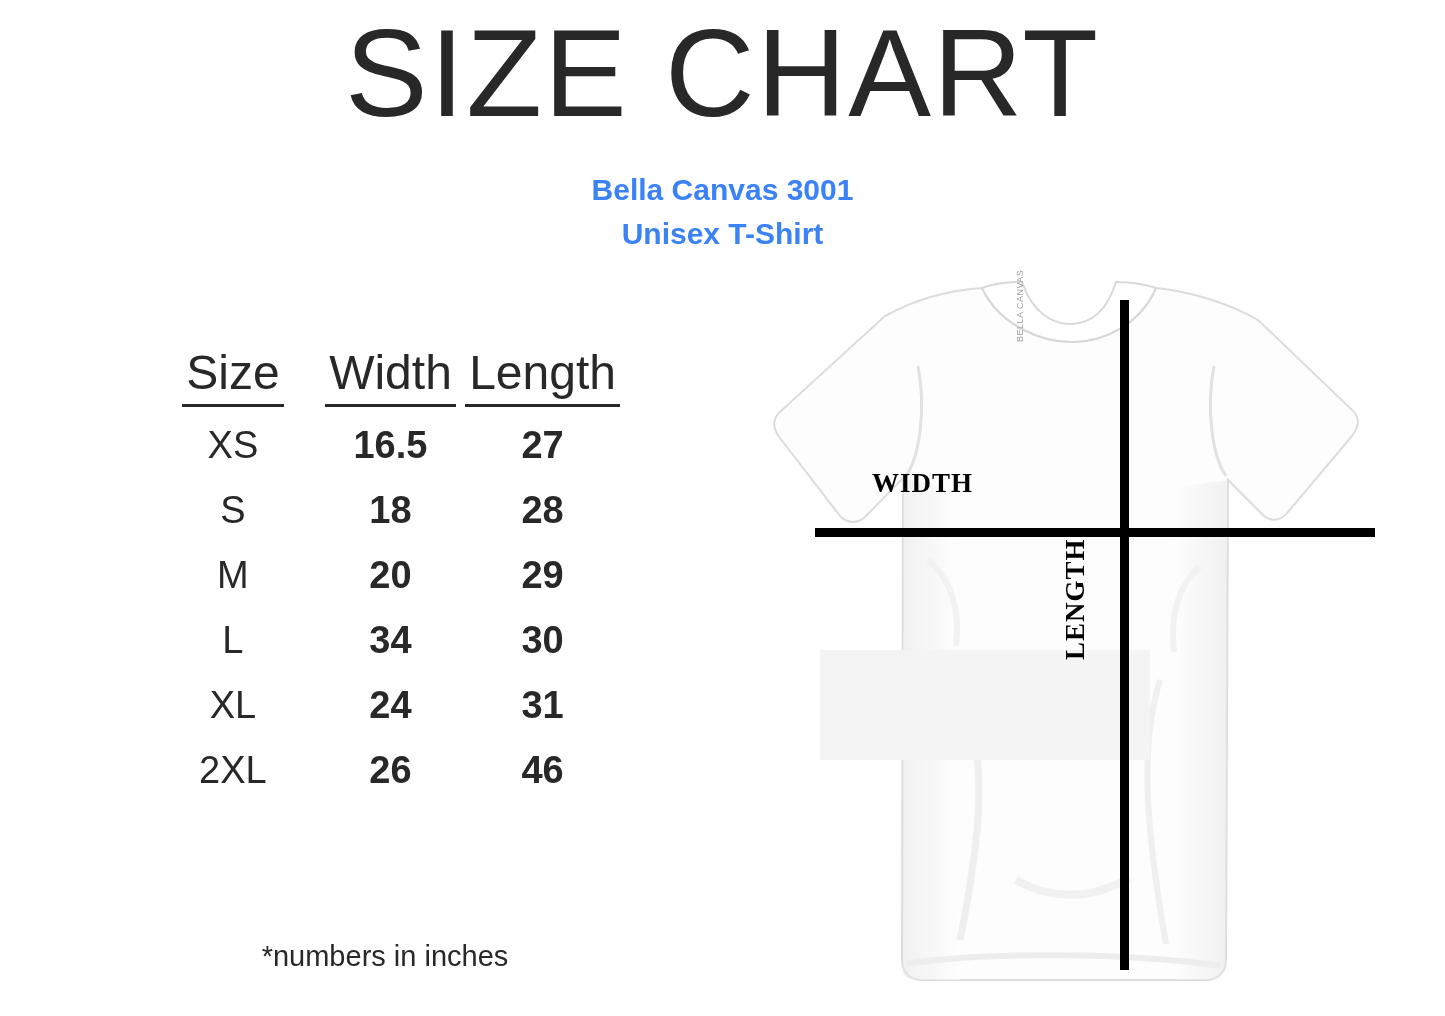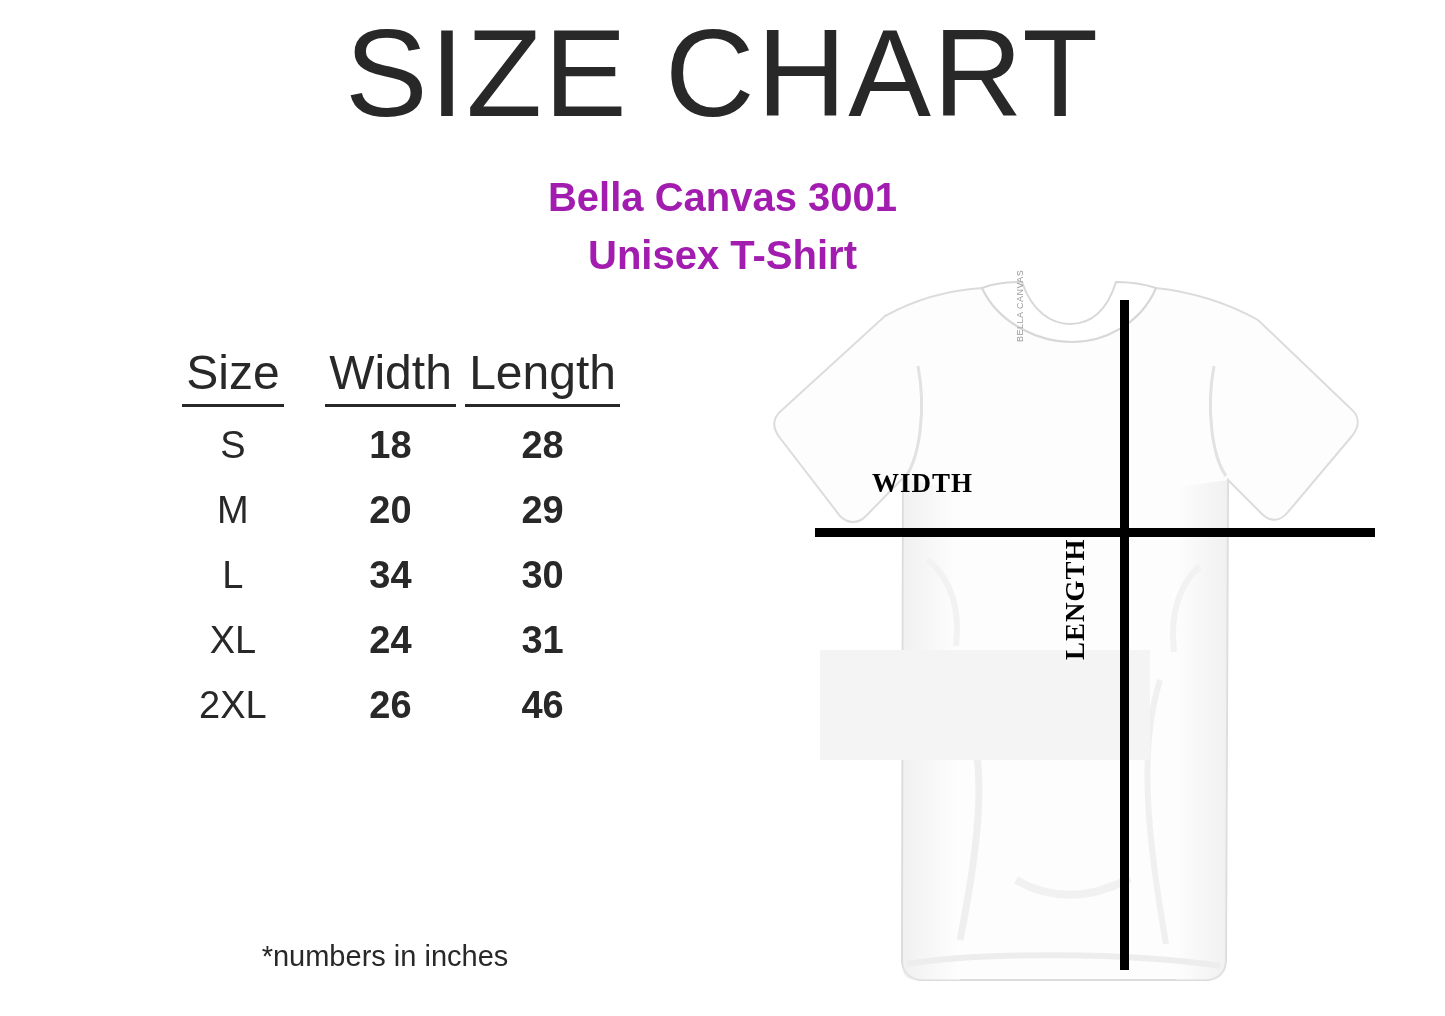--- a/index.html
+++ b/index.html
@@ -37,24 +37,24 @@
     color: #282828;
   }
   .subtitle-block {
     position: absolute;
     top: 168px;
     left: 0;
     width: 1445px;
     text-align: center;
   }
   .subtitle-line {
-    font-size: 40px;
+    font-size: 30px;
     font-weight: 700;
     line-height: 1.45;
-    color: #a21caf;
+    color: #3b82f6;
   }
 
   
   .table-wrap {
     position: absolute;
     top: 345px;
     left: 150px;
     width: 470px;
   }
   table.size-table {
@@ -193,20 +193,25 @@
         <col class="c-length">
       </colgroup>
       <thead>
         <tr>
           <th><span class="hdr">Size </span></th>
           <th><span class="hdr">Width</span></th>
           <th><span class="hdr">Length</span></th>
         </tr>
       </thead>
       <tbody>
+        <tr>
+          <td class="size-cell">XS</td>
+          <td class="num-cell">16.5</td>
+          <td class="num-cell">27</td>
+        </tr>
         <tr>
           <td class="size-cell">S</td>
           <td class="num-cell">18</td>
           <td class="num-cell">28</td>
         </tr>
         <tr>
           <td class="size-cell">M</td>
           <td class="num-cell">20</td>
           <td class="num-cell">29</td>
         </tr>

